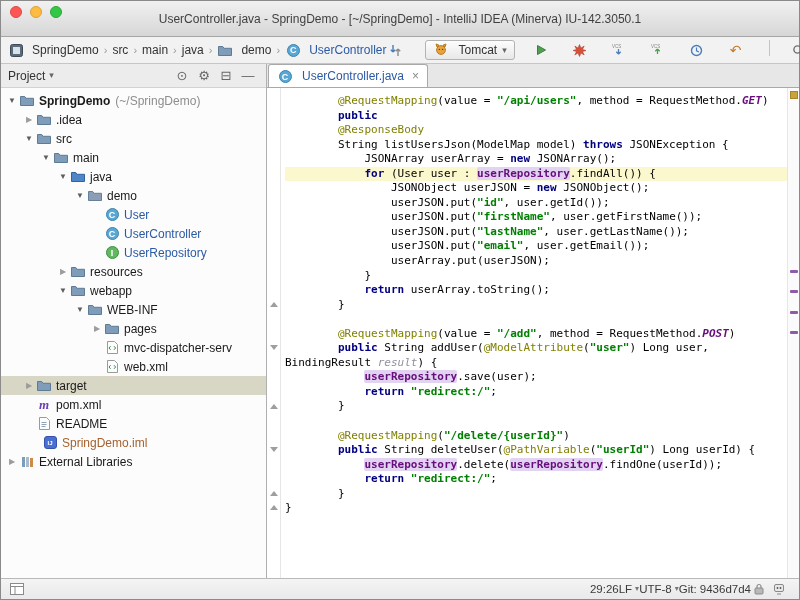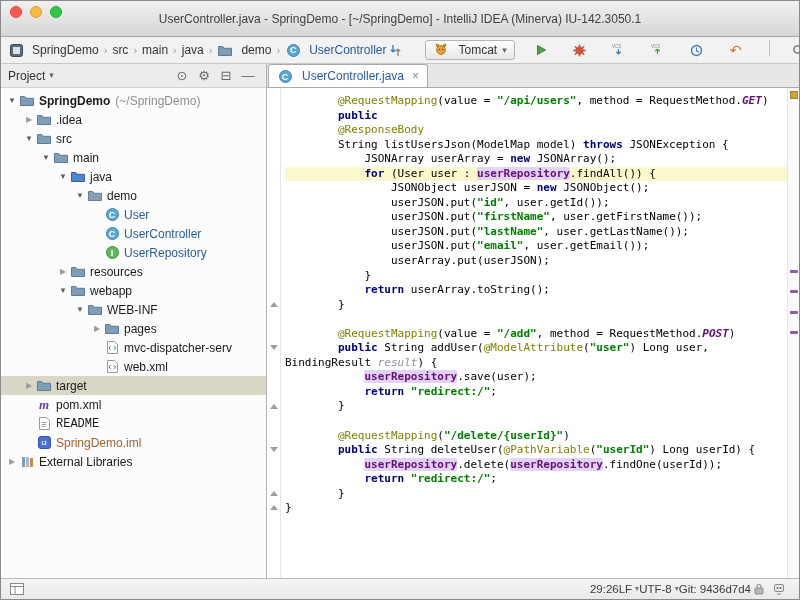--- a/index.html
+++ b/index.html
@@ -380,31 +380,31 @@
             </span>
             <span class="tlabel">target</span>
           </div>
           <div class="trow" style="padding-left: 21px;">
             <span class="arrow"></span>
             <span class="ic">
               <span class="mvn">m</span>
             </span>
             <span class="tlabel">pom.xml</span>
           </div>
-          <div class="trow" style="padding-left: 21px; font-family: Liberation Mono, monospace;">
+          <div class="trow" style="padding-left: 21px;">
             <span class="arrow"></span>
             <span class="ic">
               <svg width="11" height="13" viewBox="0 0 11 13">
                 <path d="M0.5 0.5h7l3 3v9h-10z" fill="#fdfdfd" stroke="#9a9a9a"></path>
                 <path d="M2.5 5.5h5M2.5 7.5h5M2.5 9.5h4" stroke="#8fa3b8" fill="none"></path>
               </svg>
             </span>
             <span class="tlabel">README</span>
           </div>
-          <div class="trow" style="padding-left: 21px;">
+          <div class="trow" style="padding-left: 27px;">
             <span class="arrow"></span>
             <span class="ic">
               <span class="bdg bdg-iml">IJ</span>
             </span>
             <span class="tlabel t-brown">SpringDemo.iml</span>
           </div>
           <div class="trow" style="padding-left: 4px;">
             <span class="arrow closed">▶</span>
             <span class="ic">
               <svg width="13" height="12" viewBox="0 0 13 12">

